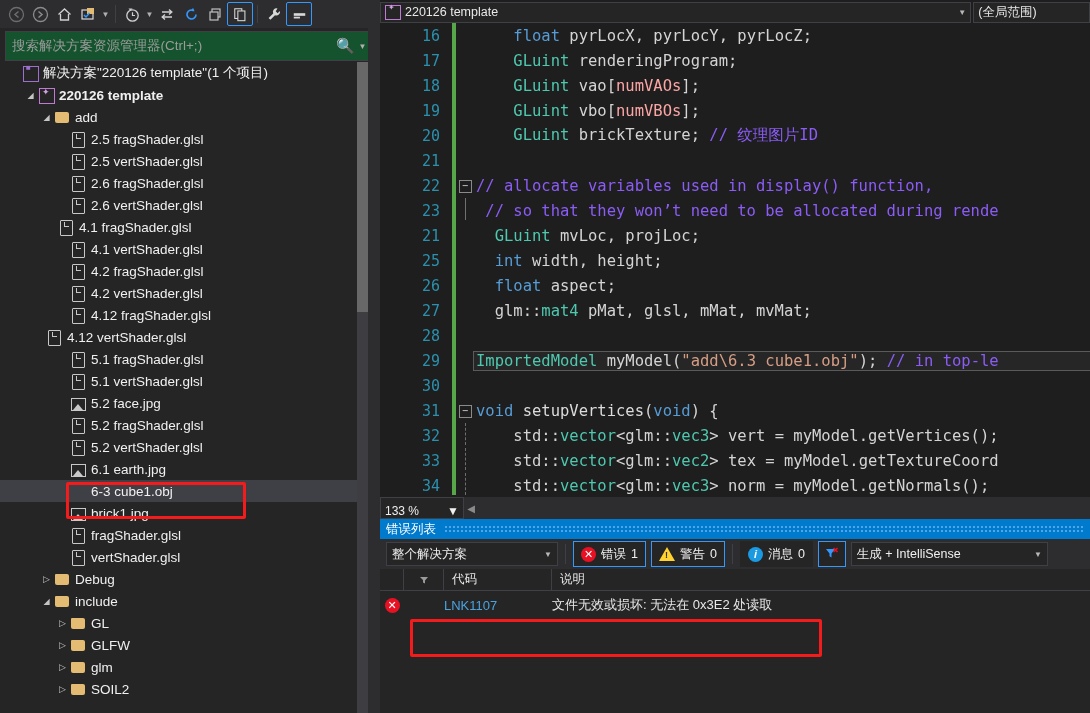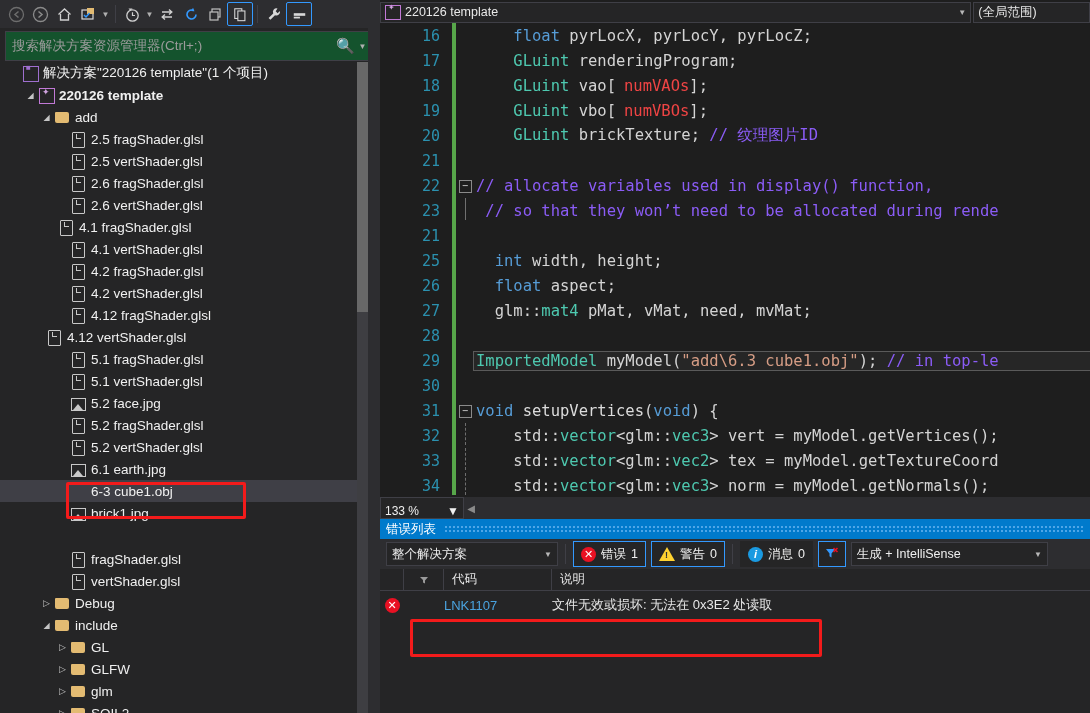--- a/index.html
+++ b/index.html
@@ -74,21 +74,21 @@
   .glyph{width:18px;flex:0 0 18px;text-align:center;color:#cfcfcf;font-size:11px;position:relative;}
   .ctxt{flex:1;padding-left:2px;}
   .box-ol{outline:1px solid #5a5a5a;outline-offset:0px;background:#262626;}
 
   
   .k{color:#569cd6;}      
   .t{color:#4ec9b0;}      
   .p{color:#d4d4d4;}      
   .c{color:#8b5cf6;}      
   .s{color:#d69d85;}      
-  .mac{color:#ef4444;margin-left:8px;}    
+  .mac{color:#fca5a5;}    
   .fn{color:#dcdcdc;}
 
   .ed-status{position:absolute;left:0;top:497px;right:0;height:22px;background:#2d2d30;display:flex;align-items:center;}
   .zoom-box{width:74px;height:20px;background:#252526;border:1px solid #3f3f46;display:flex;align-items:flex-end;
             padding:0 4px;font-size:12px;color:#f0f0f0;}
   .zoom-box .zv{flex:1;}
   .hscroll-left{width:14px;height:18px;display:flex;align-items:center;justify-content:center;color:#8a8a8a;font-size:10px;}
 
   
   .el{position:absolute;left:0;top:519px;right:0;bottom:0;background:#252526;}
@@ -358,21 +358,21 @@
           <span class="ic" style="visibility: hidden;"></span>
           <span class="lbl">6-3 cube1.obj</span>
         </div>
         <div class="node" style="padding-left: 56px;">
           <span class="exp none"></span>
           <span class="ic">
             <span class="ic-img" style="position: absolute;"></span>
           </span>
           <span class="lbl">brick1.jpg</span>
         </div>
-        <div class="node" style="padding-left: 56px; margin-top: 24px;">
+        <div class="node" style="padding-left: 56px;">
           <span class="exp none"></span>
           <span class="ic">
             <span class="ic-doc" style="position: absolute;"></span>
           </span>
           <span class="lbl">fragShader.glsl</span>
         </div>
         <div class="node" style="padding-left: 56px;">
           <span class="exp none"></span>
           <span class="ic">
             <span class="ic-doc" style="position: absolute;"></span>
@@ -444,24 +444,24 @@
 
     <div class="code" id="code">
         <div class="cline"><span class="lnum">16</span><span class="chg"></span><span class="glyph"></span><span class="ctxt"><span class="p">    </span><span class="k">float</span><span class="p"> pyrLocX, pyrLocY, pyrLocZ;</span></span></div>
         <div class="cline"><span class="lnum">17</span><span class="chg"></span><span class="glyph"></span><span class="ctxt"><span class="p">    </span><span class="t">GLuint</span><span class="p"> renderingProgram;</span></span></div>
         <div class="cline"><span class="lnum">18</span><span class="chg"></span><span class="glyph"></span><span class="ctxt"><span class="p">    </span><span class="t">GLuint</span><span class="p"> vao[</span><span class="mac">numVAOs</span><span class="p">];</span></span></div>
         <div class="cline"><span class="lnum">19</span><span class="chg"></span><span class="glyph"></span><span class="ctxt"><span class="p">    </span><span class="t">GLuint</span><span class="p"> vbo[</span><span class="mac">numVBOs</span><span class="p">];</span></span></div>
         <div class="cline"><span class="lnum">20</span><span class="chg"></span><span class="glyph"></span><span class="ctxt"><span class="p">    </span><span class="t">GLuint</span><span class="p"> brickTexture; </span><span class="c">// 纹理图片ID</span></span></div>
         <div class="cline"><span class="lnum">21</span><span class="chg"></span><span class="glyph"></span><span class="ctxt"><span class="p"></span></span></div>
         <div class="cline"><span class="lnum">22</span><span class="chg"></span><span class="glyph"><span style="display:inline-block;width:11px;height:11px;border:1px solid #8a8a8a;line-height:9px;font-size:10px;color:#d0d0d0;">−</span></span><span class="ctxt"><span class="c">// allocate variables used in display() function,</span></span></div>
         <div class="cline"><span class="lnum">23</span><span class="chg"></span><span class="glyph"><span style="display:inline-block;width:1px;height:22px;background:#707070;"></span></span><span class="ctxt"><span class="c"> // so that they won’t need to be allocated during rende</span></span></div>
-        <div class="cline"><span class="lnum">21</span><span class="chg"></span><span class="glyph"></span></div>
+        <div class="cline"><span class="lnum">21</span><span class="chg"></span><span class="glyph"></span><span class="ctxt"><span class="p">  </span><span class="t">GLuint</span><span class="p"> mvLoc, projLoc;</span></span></div>
         <div class="cline"><span class="lnum">25</span><span class="chg"></span><span class="glyph"></span><span class="ctxt"><span class="p">  </span><span class="k">int</span><span class="p"> width, height;</span></span></div>
         <div class="cline"><span class="lnum">26</span><span class="chg"></span><span class="glyph"></span><span class="ctxt"><span class="p">  </span><span class="k">float</span><span class="p"> aspect;</span></span></div>
-        <div class="cline"><span class="lnum">27</span><span class="chg"></span><span class="glyph"></span><span class="ctxt"><span class="p">  glm::</span><span class="t">mat4</span><span class="p"> pMat, vMat, need, mvMat;</span></span></div>
+        <div class="cline"><span class="lnum">27</span><span class="chg"></span><span class="glyph"></span><span class="ctxt"><span class="p">  glm::</span><span class="t">mat4</span><span class="p"> pMat, glsl, mMat, mvMat;</span></span></div>
         <div class="cline"><span class="lnum">28</span><span class="chg"></span><span class="glyph"></span><span class="ctxt"><span class="p"></span></span></div>
         <div class="cline"><span class="lnum">29</span><span class="chg"></span><span class="glyph"></span><span class="ctxt box-ol"><span class="t">ImportedModel</span><span class="p"> myModel(</span><span class="s">"add\6.3 cube1.obj"</span><span class="p">); </span><span class="c">// in top-le</span></span></div>
         <div class="cline"><span class="lnum">30</span><span class="chg"></span><span class="glyph"></span><span class="ctxt"><span class="p"></span></span></div>
         <div class="cline"><span class="lnum">31</span><span class="chg"></span><span class="glyph"><span style="display:inline-block;width:11px;height:11px;border:1px solid #8a8a8a;line-height:9px;font-size:10px;color:#d0d0d0;">−</span></span><span class="ctxt"><span class="k">void</span><span class="p"> </span><span class="fn">setupVertices</span><span class="p">(</span><span class="k">void</span><span class="p">) {</span></span></div>
         <div class="cline"><span class="lnum">32</span><span class="chg"></span><span class="glyph"><span style="display:inline-block;width:0;height:22px;border-left:1px dashed #6e6e6e;"></span></span><span class="ctxt"><span class="p">    std::</span><span class="t">vector</span><span class="p">&lt;glm::</span><span class="t">vec3</span><span class="p">&gt; vert = myModel.getVertices();</span></span></div>
         <div class="cline"><span class="lnum">33</span><span class="chg"></span><span class="glyph"><span style="display:inline-block;width:0;height:22px;border-left:1px dashed #6e6e6e;"></span></span><span class="ctxt"><span class="p">    std::</span><span class="t">vector</span><span class="p">&lt;glm::</span><span class="t">vec2</span><span class="p">&gt; tex = myModel.getTextureCoord</span></span></div>
         <div class="cline"><span class="lnum">34</span><span class="chg"></span><span class="glyph"><span style="display:inline-block;width:0;height:22px;border-left:1px dashed #6e6e6e;"></span></span><span class="ctxt"><span class="p">    std::</span><span class="t">vector</span><span class="p">&lt;glm::</span><span class="t">vec3</span><span class="p">&gt; norm = myModel.getNormals();</span></span></div>
       </div>
 
     <div class="ed-status">

